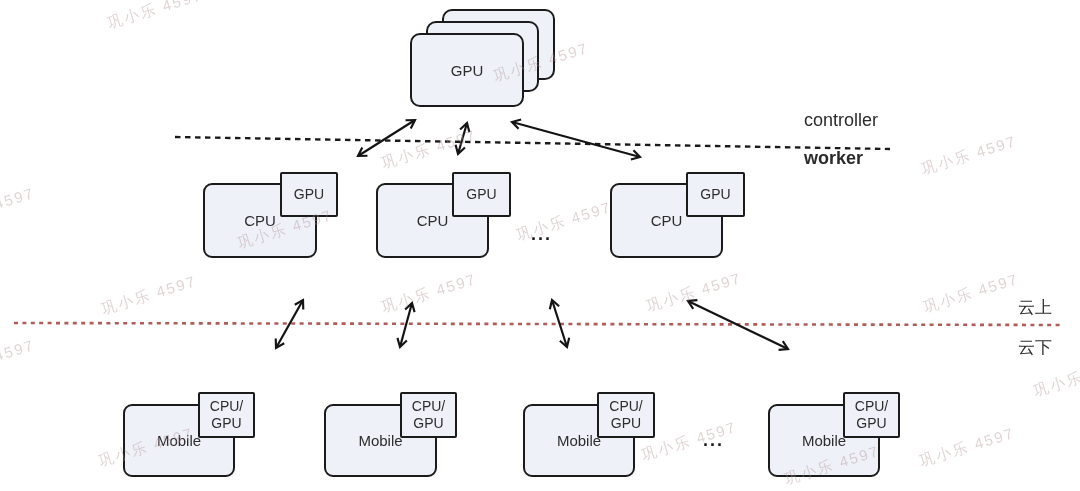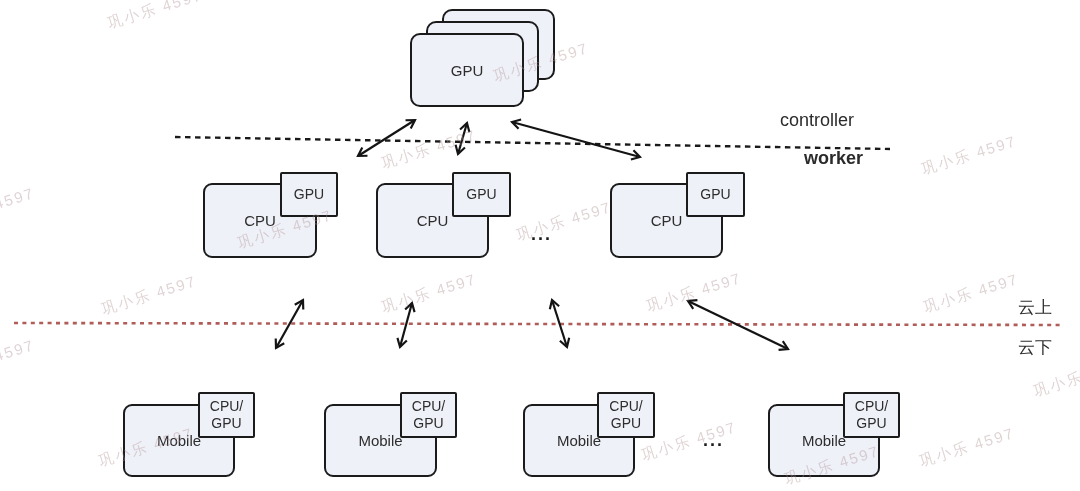--- a/index.html
+++ b/index.html
@@ -52,21 +52,21 @@
     <line class="arrow" x1="552" y1="300" x2="567" y2="347" marker-start="url(#ah)" marker-end="url(#ah)"></line>
     <line class="arrow" x1="688" y1="301" x2="788" y2="349" marker-start="url(#ah)" marker-end="url(#ah)"></line>
   </svg>
 
   <div class="box card" style="left:442px;top:9px;width:113px;height:71px;"></div>
   <div class="box card" style="left:426px;top:21px;width:113px;height:71px;"></div>
   <div class="box card" style="left:410px;top:33px;width:114px;height:74px;">
     <span>GPU</span>
   </div>
 
-  <div class="lbl lbl-en" style="left:780px;top:110px;">controller</div>
+  <div class="lbl lbl-en" style="left:804px;top:110px;">controller</div>
   <div class="lbl lbl-en" style="left:804px;top:148px;font-weight:bold;">worker</div>
   <div class="lbl lbl-cn" style="left:1018px;top:296px;">云上</div>
   <div class="lbl lbl-cn" style="left:1018px;top:336px;">云下</div>
 
   <div class="box main" style="left:203px;top:183px;width:114px;height:75px;">
     <span>CPU</span>
   </div>
   <div class="box chip" style="left:280px;top:172px;width:58px;height:45px;">
     <span>GPU</span>
   </div>

